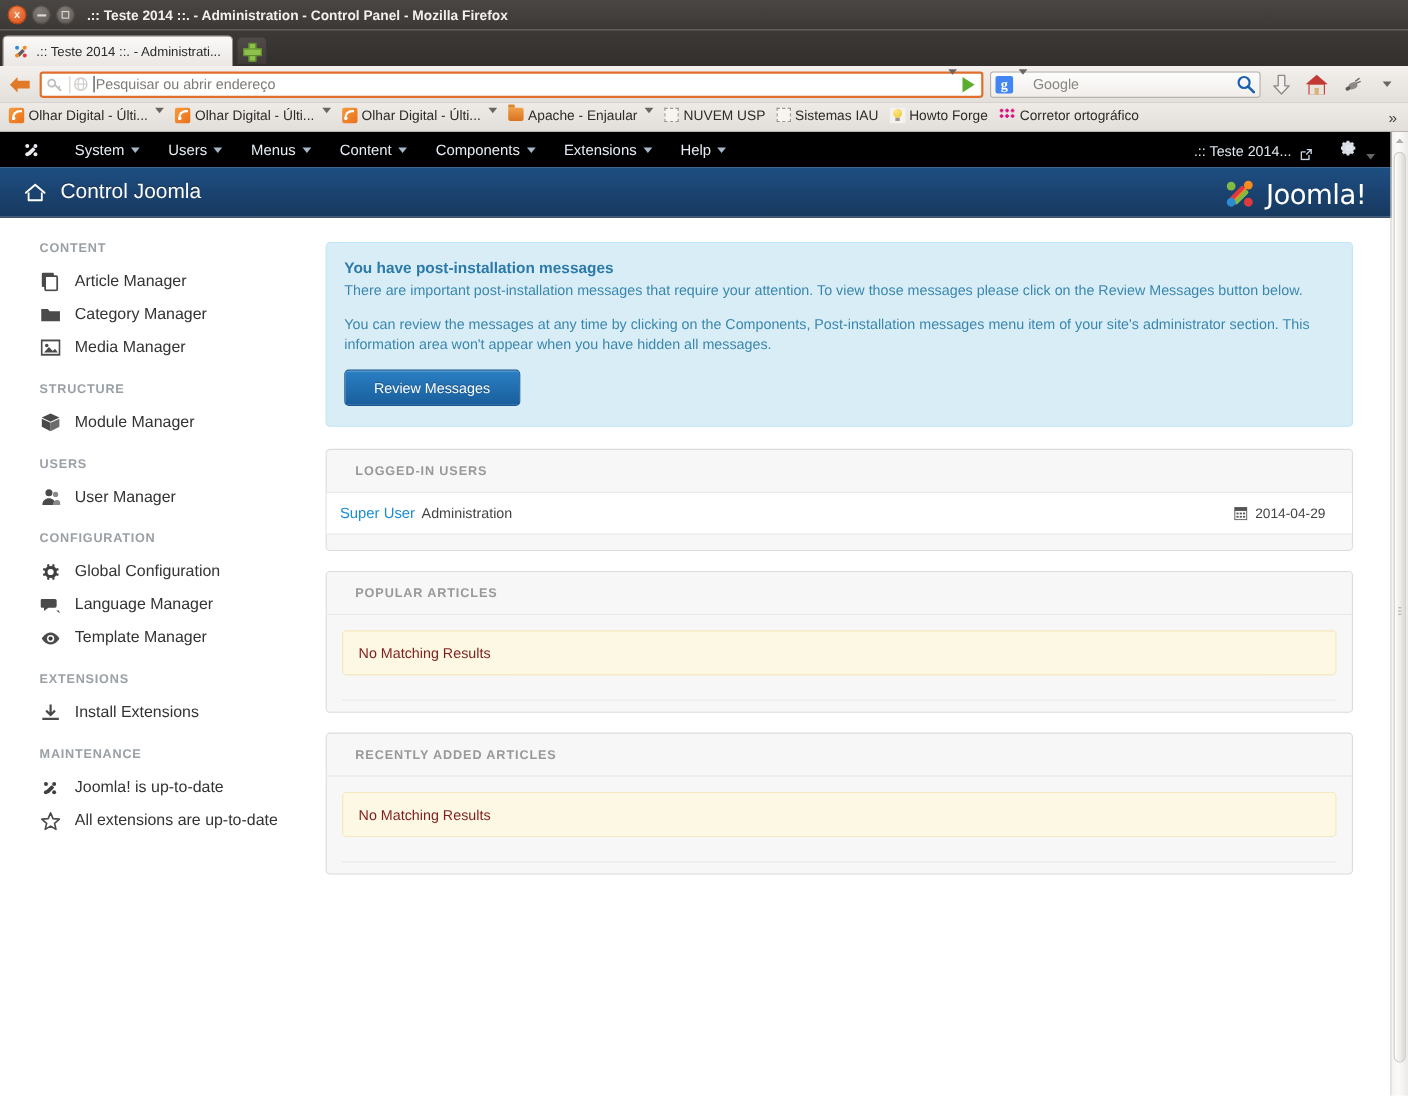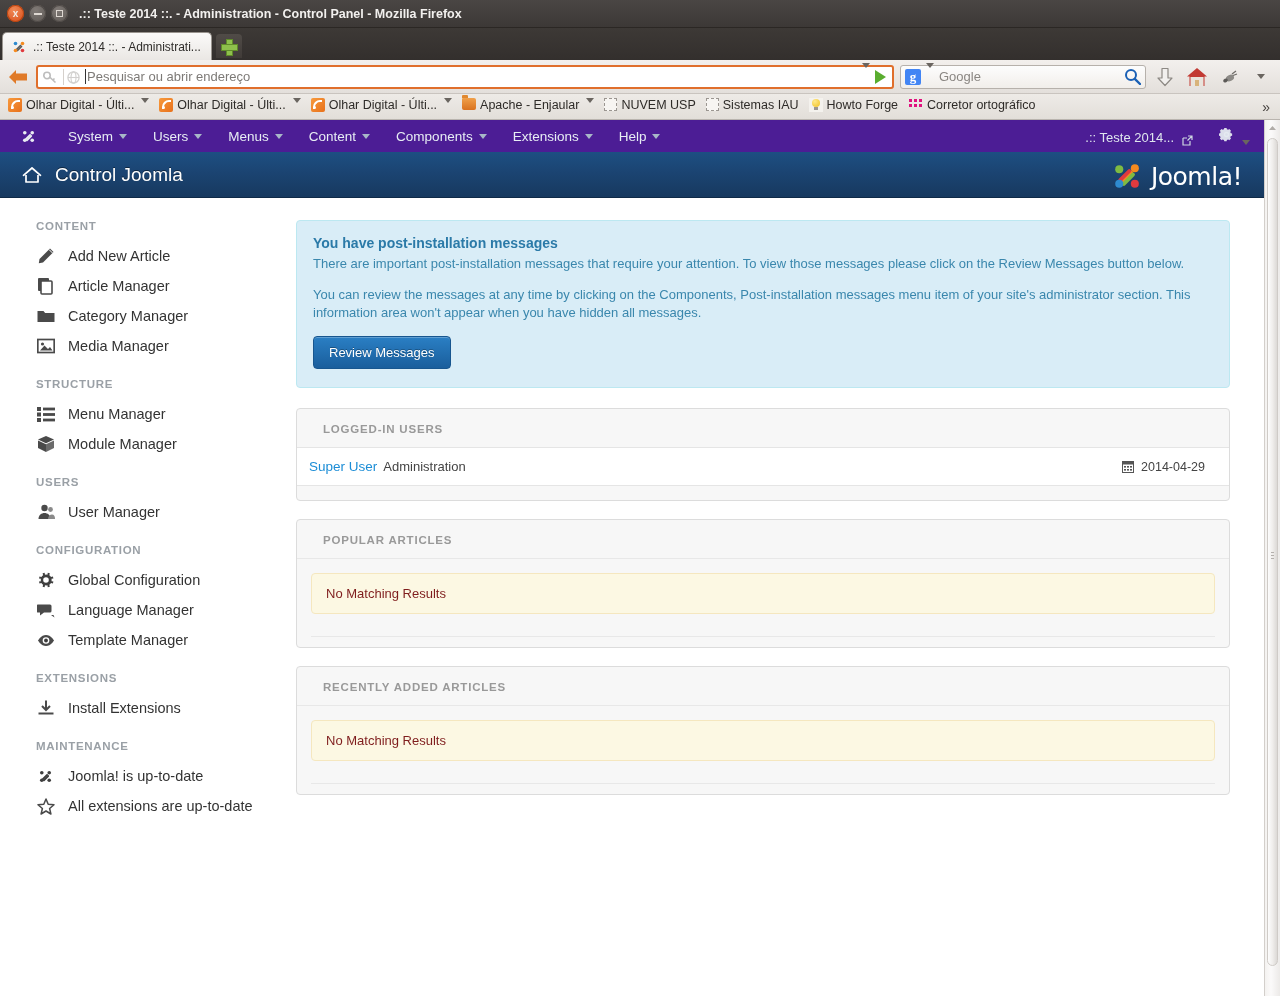--- a/index.html
+++ b/index.html
@@ -195,21 +195,21 @@
     width: 15px; height: 10px; flex: 0 0 15px;
     background:
       radial-gradient(circle, #e0127d 45%, transparent 46%) 0 0/5px 5px repeat;
   }
   .chev-more { margin-left: auto; padding: 0 7px; font-size: 14px; color: #46423f; }
 
   
   .joomla-wrap { position: relative; width: 1280px; height: 876px; background: #fff; }
   .jmenu {
     height: 32px;
-    background: #4c1d95;
+    background: #000000;
     display: flex; align-items: center;
     color: #dfe6ee;
     font-size: 13px;
     padding-left: 20px;
   }
   .j-logo-small { width: 17px; height: 17px; margin-right: 18px; }
   .jmenu-item {
     display: flex; align-items: center; gap: 6px;
     padding: 0 13px; height: 32px;
     color: #e7edf4; font-size: 13.5px;
@@ -275,21 +275,21 @@
   }
   .alert-title { font-size: 14px; font-weight: bold; color: #2b7aa8; margin-bottom: 4px; }
   .alert-p { font-size: 13px; line-height: 18px; color: #3a87ad; margin-bottom: 13px; }
   .alert-p:last-of-type { margin-bottom: 14px; }
   .btn-primary {
     display: inline-block;
     background: linear-gradient(to bottom, #2a7fc4 0%, #1a5e9c 100%);
     border: 1px solid #17568f;
     border-radius: 4px;
     color: #fff; font-size: 13px;
-    padding: 8px 15px;
+    padding: 8px 26px;
     text-shadow: 0 -1px 0 rgba(0,0,0,.3);
     box-shadow: inset 0 1px 0 rgba(255,255,255,.25);
   }
 
   
   .panel {
     border: 1px solid #dcdcdc;
     border-radius: 4px;
     background: #f7f7f7;
     margin-bottom: 18px;
@@ -571,29 +571,20 @@
       <span class="jtext">Joomla!</span>
     </div>
   </div>
 
   <div class="jbody">
     <div class="sidebar" id="sidebar">
         <div class="side-head">CONTENT</div>
         <div class="side-item">
           <span class="side-ico">
             <svg width="18" height="18" viewBox="0 0 18 18">
-              <path d="M13 1.5 L16.5 5 L6 15.5 L1.8 16.2 L2.5 12 Z" fill="#4a4a4a"></path>
-              <path d="M12 2.5 L15.5 6" stroke="#fff" stroke-width="1"></path>
-            </svg>
-          </span>
-          <span>Add New Article</span>
-        </div>
-        <div class="side-item">
-          <span class="side-ico">
-            <svg width="18" height="18" viewBox="0 0 18 18">
               <rect x="1" y="1" width="11" height="13" rx="1" fill="#4a4a4a"></rect>
               <rect x="4" y="4" width="11" height="13" rx="1" fill="#fff" stroke="#4a4a4a" stroke-width="1.6"></rect>
             </svg>
           </span>
           <span>Article Manager</span>
         </div>
         <div class="side-item">
           <span class="side-ico">
             <svg width="18" height="16" viewBox="0 0 18 16">
               <path d="M0.5 3 h6 l1.6 2 h9.4 v9 h-17 z" fill="#4a4a4a"></path>
@@ -605,35 +596,20 @@
           <span class="side-ico">
             <svg width="18" height="16" viewBox="0 0 18 16">
               <rect x="0.8" y="1.5" width="16.4" height="13" fill="none" stroke="#4a4a4a" stroke-width="1.7"></rect>
               <circle cx="5.5" cy="6" r="1.6" fill="#4a4a4a"></circle>
               <path d="M3 12.5 L7.5 7.5 L11 11 L13 9 L15.5 12.5 Z" fill="#4a4a4a"></path>
             </svg>
           </span>
           <span>Media Manager</span>
         </div>
         <div class="side-head">STRUCTURE</div>
-        <div class="side-item">
-          <span class="side-ico">
-            <svg width="18" height="15" viewBox="0 0 18 15">
-              <g fill="#4a4a4a">
-                <rect x="0" y="0" width="4" height="4"></rect>
-                <rect x="6" y="0.6" width="12" height="2.8"></rect>
-                <rect x="0" y="5.5" width="4" height="4"></rect>
-                <rect x="6" y="6.1" width="12" height="2.8"></rect>
-                <rect x="0" y="11" width="4" height="4"></rect>
-                <rect x="6" y="11.6" width="12" height="2.8"></rect>
-              </g>
-            </svg>
-          </span>
-          <span>Menu Manager</span>
-        </div>
         <div class="side-item">
           <span class="side-ico">
             <svg width="18" height="18" viewBox="0 0 18 18">
               <path d="M9 1 L17 4.6 L9 8.3 L1 4.6 Z" fill="#4a4a4a"></path>
               <path d="M1 5.6 L9 9.3 L9 17 L1 13 Z" fill="#4a4a4a"></path>
               <path d="M17 5.6 L9 9.3 L9 17 L17 13 Z" fill="#6b6b6b"></path>
             </svg>
           </span>
           <span>Module Manager</span>
         </div>

